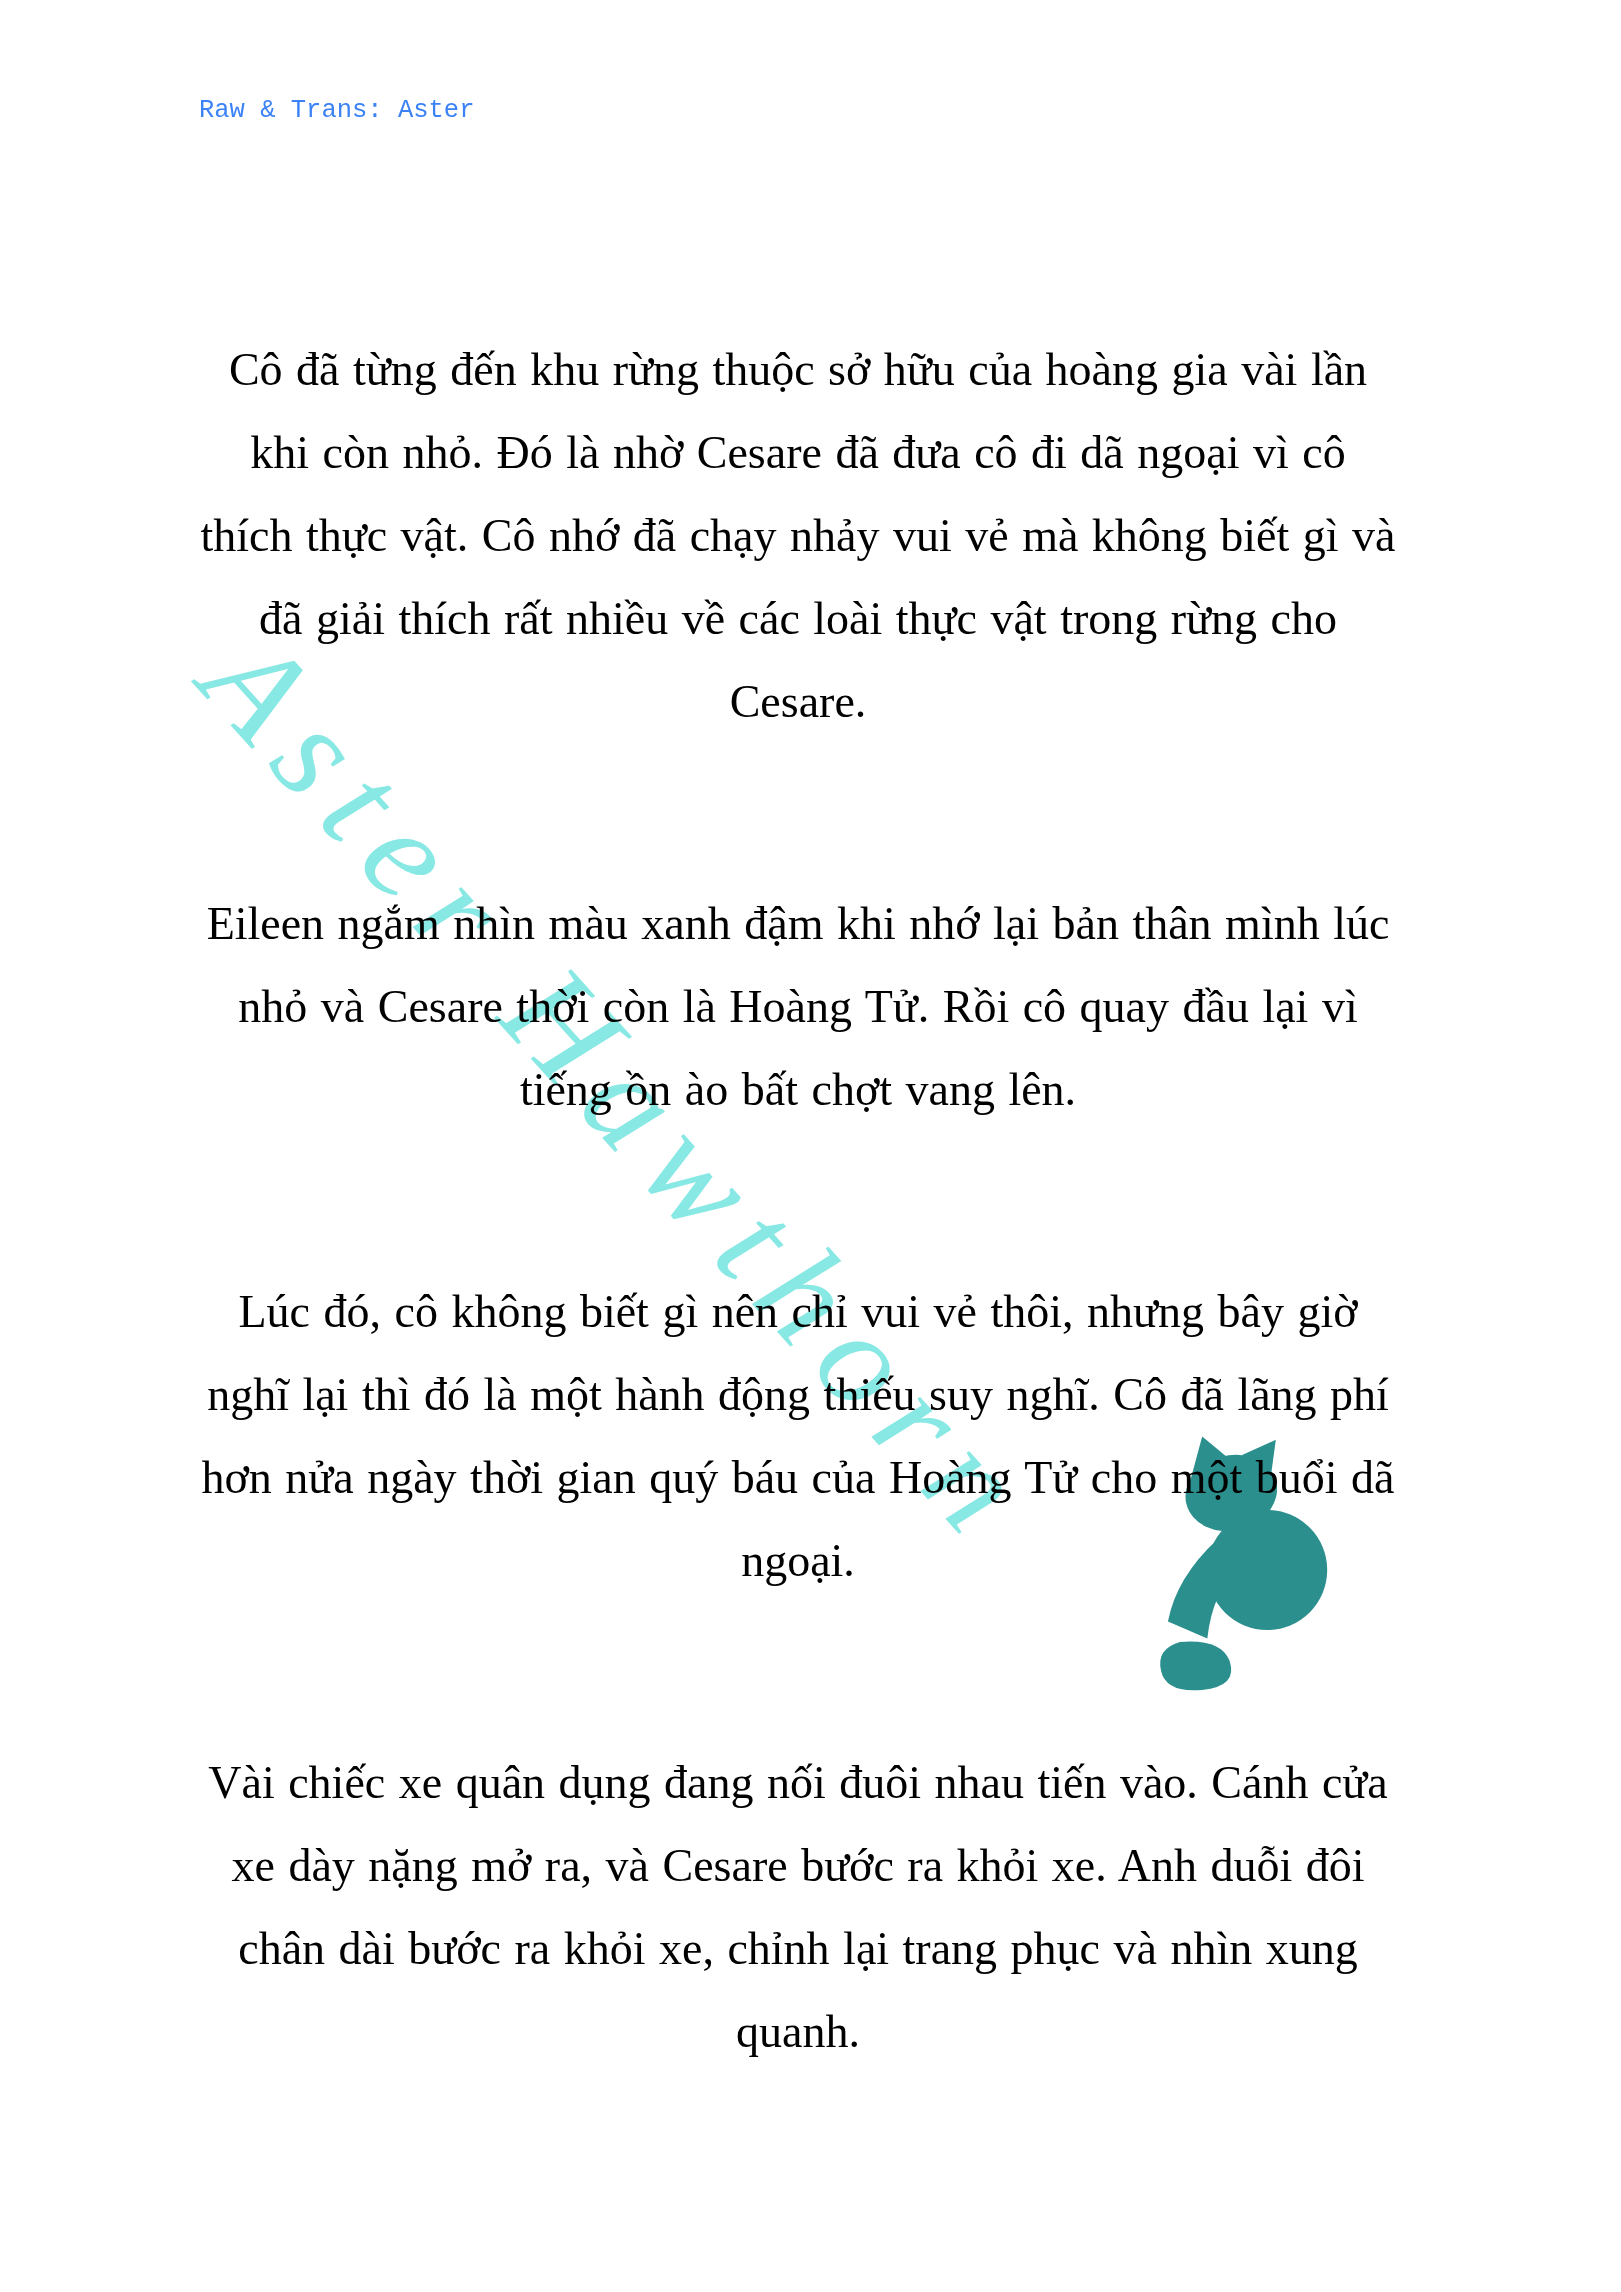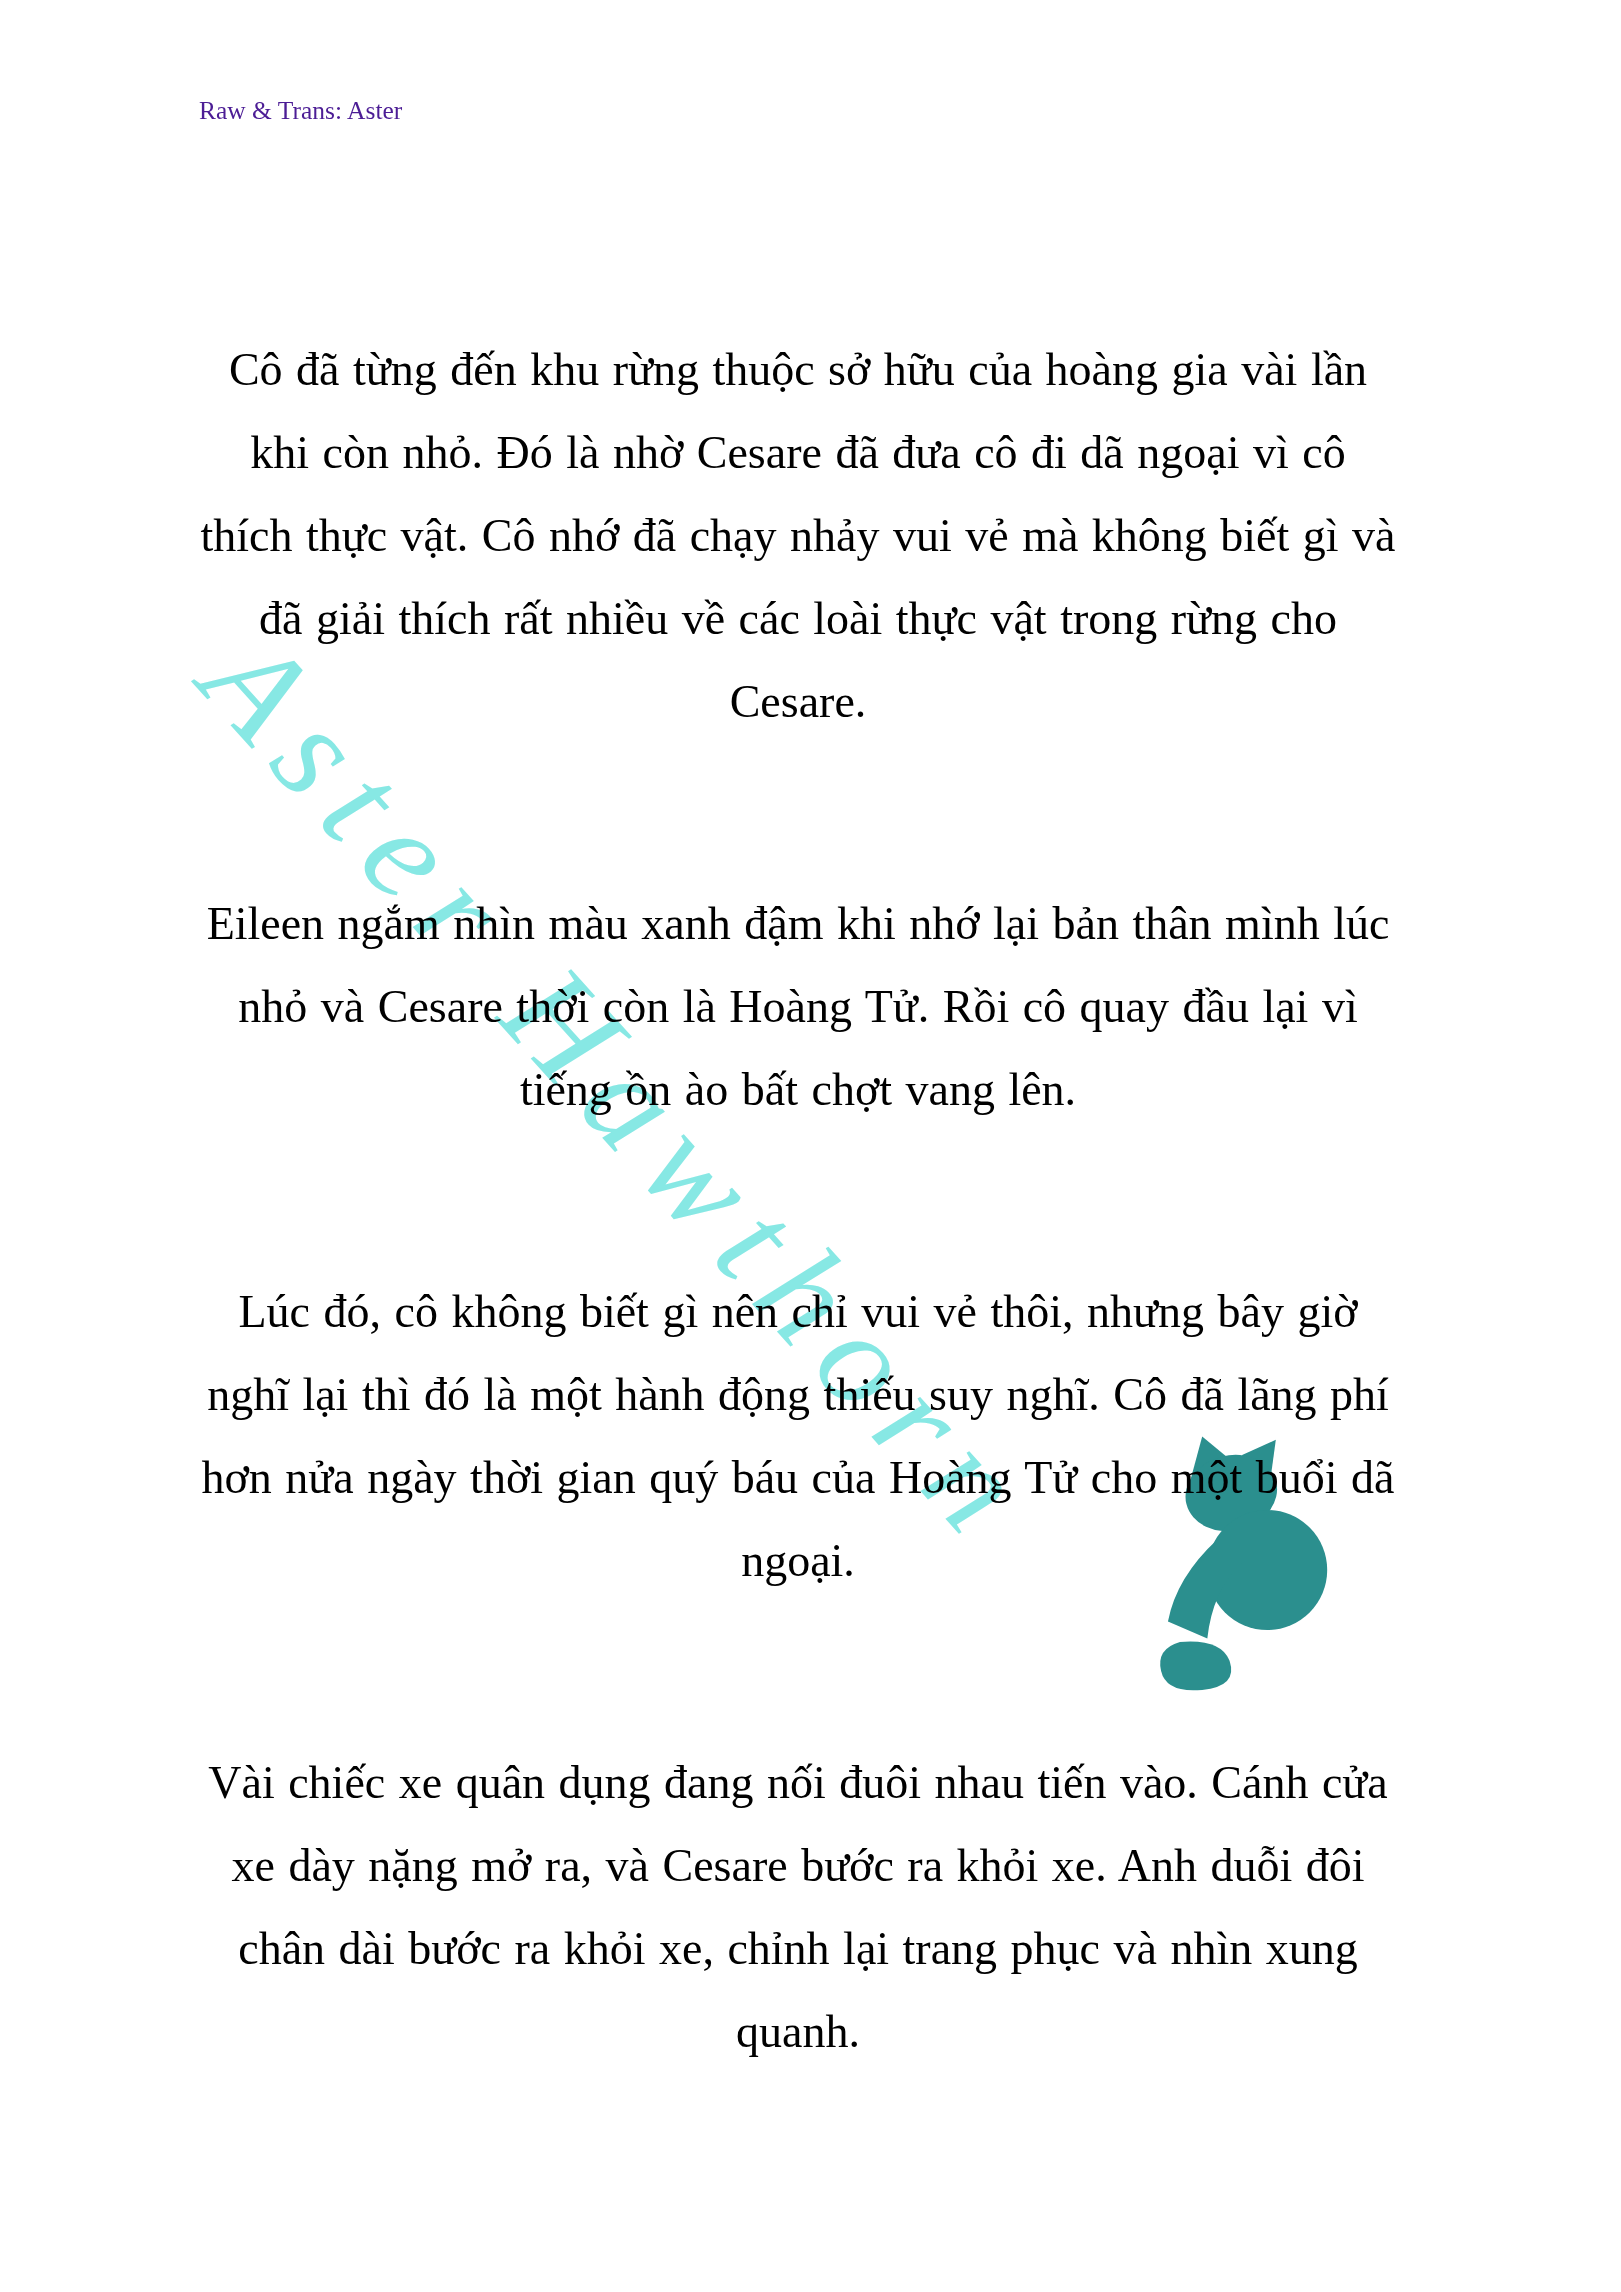--- a/index.html
+++ b/index.html
@@ -16,23 +16,23 @@
     background:var(--bg);
     overflow:hidden;
     margin:0 auto;
     font-family:"Liberation Serif", serif;
     color:var(--text);
   }
   .page-header{
     position:absolute;
     left:199px;
     top:96px;
-    font-family:Liberation Serif, serif;
+    font-family:Liberation Mono, monospace;
     font-size:25.5px;
-    color:#4c1d95;
+    color:#3b82f6;
     z-index:2;
   }
   .watermark{
     position:absolute;
     left:289px;
     top:603px;
     z-index:0;
     font-family:"Liberation Serif", serif;
     font-style:italic;
     font-size:137px;

